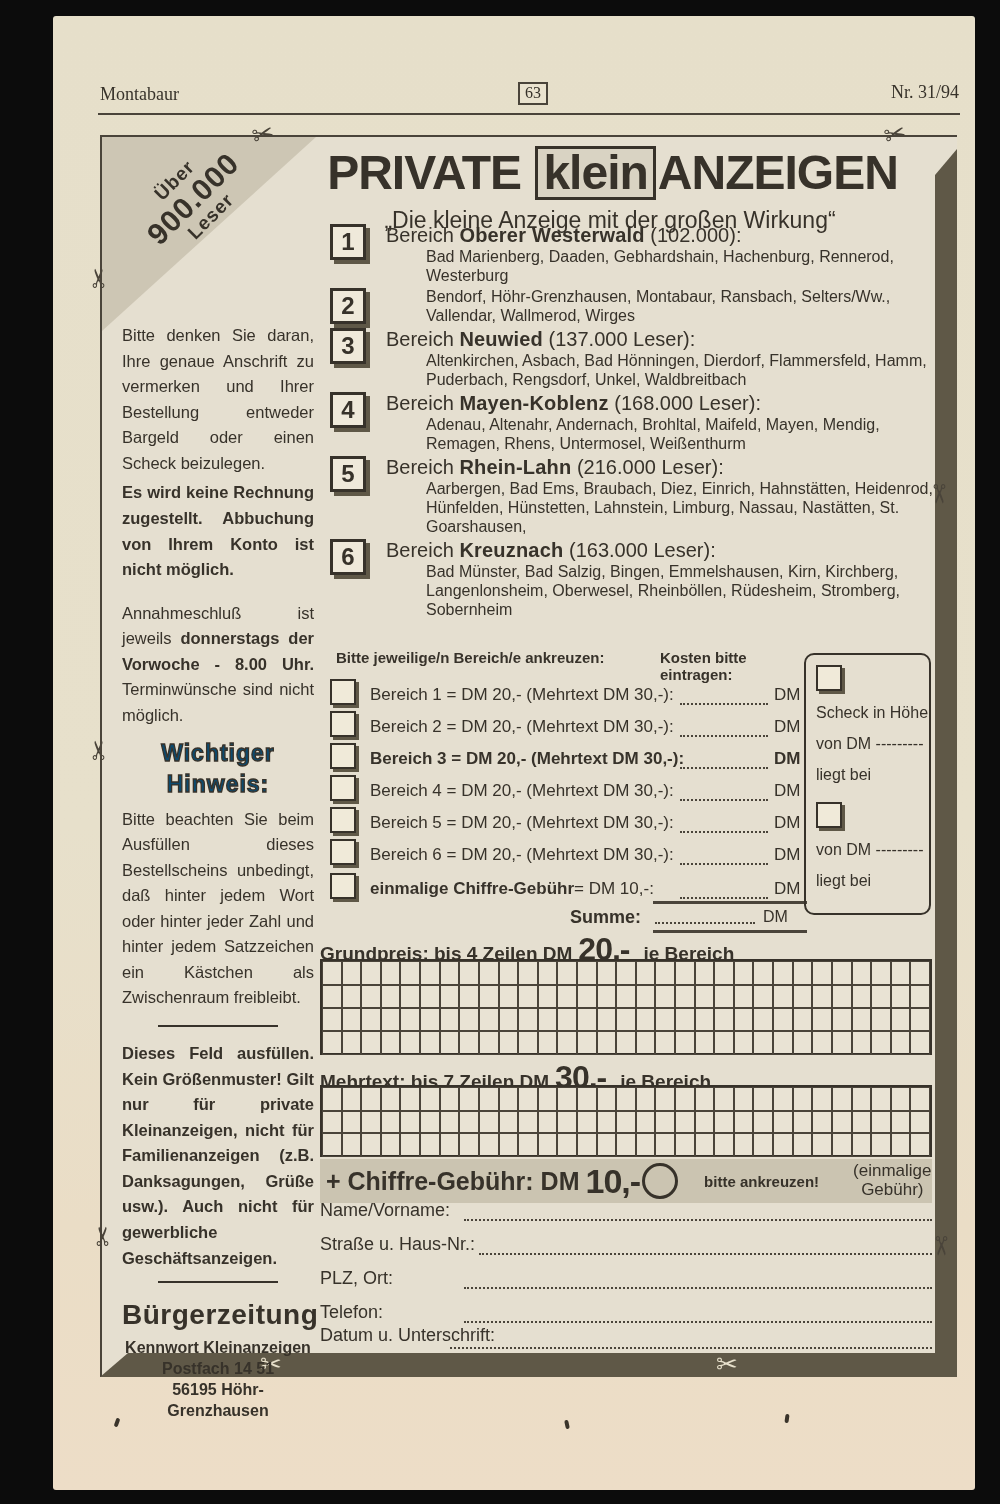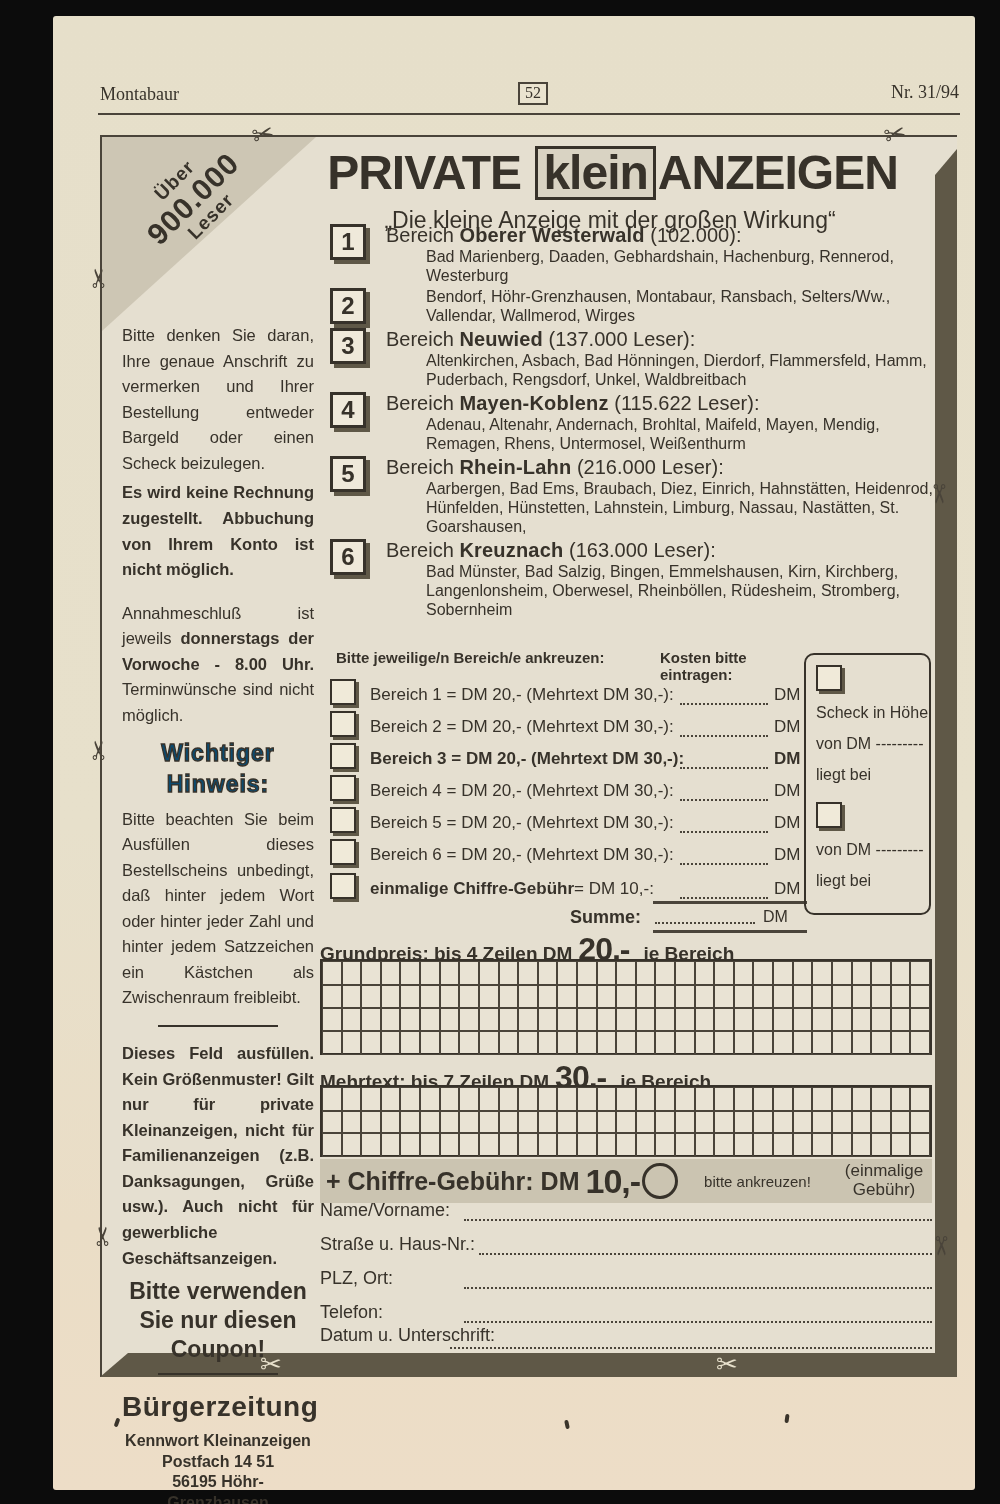--- a/index.html
+++ b/index.html
@@ -68,21 +68,21 @@
   .gridhead{position:absolute;left:218px;width:610px;font-weight:bold;font-size:19px;display:flex;align-items:baseline;white-space:nowrap;}
   .gridhead .big{font-size:32px;margin:0 14px 0 6px;letter-spacing:-1px;}
   .grid{position:absolute;left:218px;width:612px;display:grid;border:2px solid #37322a;box-sizing:border-box;background:#e9e3d4;}
   .grid .cell{border:1px solid #4a443a;height:100%;min-height:0;}
   
   .chiffre{position:absolute;left:218px;top:1022px;width:612px;height:44px;background:#cbc4b1;
            display:flex;align-items:center;}
   .ch-label{font-weight:bold;font-size:25px;margin-left:6px;white-space:nowrap;}
   .ch-big{font-weight:bold;font-size:34px;letter-spacing:-1px;margin-left:6px;}
   .ch-circle{width:36px;height:36px;border:3px solid #37322a;border-radius:50%;margin-left:2px;flex:none;box-sizing:border-box;}
-  .ch-note{font-weight:normal;font-size:15px;margin-left:26px;}
+  .ch-note{font-weight:bold;font-size:15px;margin-left:26px;}
   .ch-note2{font-size:17px;line-height:1.1;margin-left:34px;text-align:center;}
   
   .field{position:absolute;left:218px;width:612px;display:flex;align-items:flex-end;font-size:18px;}
   .f-label{flex:none;min-width:140px;}
   .f-line{flex:1;border-bottom:2px dotted #4a443a;height:20px;margin-left:4px;}
   .f-line-solo{position:absolute;left:348px;top:1208px;width:482px;border-bottom:2px dotted #4a443a;height:2px;}
   
   .side{position:absolute;left:20px;top:186px;width:192px;font-size:16.5px;line-height:1.55;text-align:justify;}
   .side p{margin:0 0 4px 0;}
   .side .gap{height:14px;}
@@ -94,21 +94,21 @@
   .pub-line{font-weight:bold;font-size:16px;text-align:center;line-height:1.3;}
   .speck{position:absolute;width:4px;height:9px;background:#3a342b;border-radius:2px;}
 </style>
 </head>
 <body>
 
 <div class="stage">
   <div class="paper">
 
     <div class="hdr-left">Montabaur</div>
-    <div class="hdr-page">52</div>
+    <div class="hdr-page">63</div>
     <div class="hdr-right">Nr. 31/94</div>
     <div class="hdr-rule"></div>
 
     <div class="coupon">
       <div class="bar-right"></div>
       <div class="bar-bottom"></div>
 
       <div class="triangle">
         <div class="rot">
           <div class="t1">Über</div>
@@ -140,21 +140,21 @@
           <div class="badge">2</div>
           <div class="r-towns">Bendorf, Höhr-Grenzhausen, Montabaur, Ransbach, Selters/Ww., Vallendar, Wallmerod, Wirges</div>
         </div>
         <div class="region">
           <div class="badge">3</div>
           <div class="r-head"><span>Bereich</span> <b>Neuwied</b> <span>(137.000 Leser):</span></div>
           <div class="r-towns">Altenkirchen, Asbach, Bad Hönningen, Dierdorf, Flammersfeld, Hamm, Puderbach, Rengsdorf, Unkel, Waldbreitbach</div>
         </div>
         <div class="region">
           <div class="badge">4</div>
-          <div class="r-head"><span>Bereich</span> <b>Mayen-Koblenz</b> <span>(115.622 Leser):</span></div>
+          <div class="r-head"><span>Bereich</span> <b>Mayen-Koblenz</b> <span>(168.000 Leser):</span></div>
           <div class="r-towns">Adenau, Altenahr, Andernach, Brohltal, Maifeld, Mayen, Mendig, Remagen, Rhens, Untermosel, Weißenthurm</div>
         </div>
         <div class="region">
           <div class="badge">5</div>
           <div class="r-head"><span>Bereich</span> <b>Rhein-Lahn</b> <span>(216.000 Leser):</span></div>
           <div class="r-towns">Aarbergen, Bad Ems, Braubach, Diez, Einrich, Hahnstätten, Heidenrod, Hünfelden, Hünstetten, Lahnstein, Limburg, Nassau, Nastätten, St. Goarshausen,</div>
         </div>
         <div class="region">
           <div class="badge">6</div>
           <div class="r-head"><span>Bereich</span> <b>Kreuznach</b> <span>(163.000 Leser):</span></div>
@@ -493,21 +493,20 @@
 
       <div class="side">
         <p>Bitte denken Sie daran, Ihre genaue Anschrift zu vermerken und Ihrer Bestellung entweder Bargeld oder einen Scheck beizulegen.</p>
         <p style="font-weight:bold;">Es wird keine Rechnung zugestellt. Abbuchung von Ihrem Konto ist nicht möglich.</p>
         <div class="gap"></div>
         <p><span>Annahmeschluß ist jeweils </span><b>donnerstags der Vorwoche - 8.00 Uhr.</b><span> Terminwünsche sind nicht möglich.</span></p>
         <div class="hint-title"><span>Wichtiger</span><br><span>Hinweis:</span></div>
         <p>Bitte beachten Sie beim Ausfüllen dieses Bestellscheins unbedingt, daß hinter jedem Wort oder hinter jeder Zahl und hinter jedem Satzzeichen ein Kästchen als Zwischenraum freibleibt.</p>
         <div class="divider"></div>
         <p style="font-weight:bold;">Dieses Feld ausfüllen. Kein Größenmuster! Gilt nur für private Kleinanzeigen, nicht für Familienanzeigen (z.B. Danksagungen, Grüße usw.). Auch nicht für gewerbliche Geschäftsanzeigen.</p>
-        <div class="coupon-note"><span>Bitte verwenden</span><br><span>Sie nur diesen</span><br><span>Coupon!</span></div>
         <div class="divider" style="margin:10px auto;"></div>
         <div class="publisher">Bürgerzeitung</div>
         <div class="pub-line">Kennwort Kleinanzeigen</div>
         <div class="pub-line">Postfach 14 51</div>
         <div class="pub-line">56195 Höhr-Grenzhausen</div>
       </div>
     </div>
 
     <div class="speck" style="left:62px;top:1402px;transform:rotate(20deg);"></div>
     <div class="speck" style="left:512px;top:1404px;transform:rotate(-12deg);"></div>

